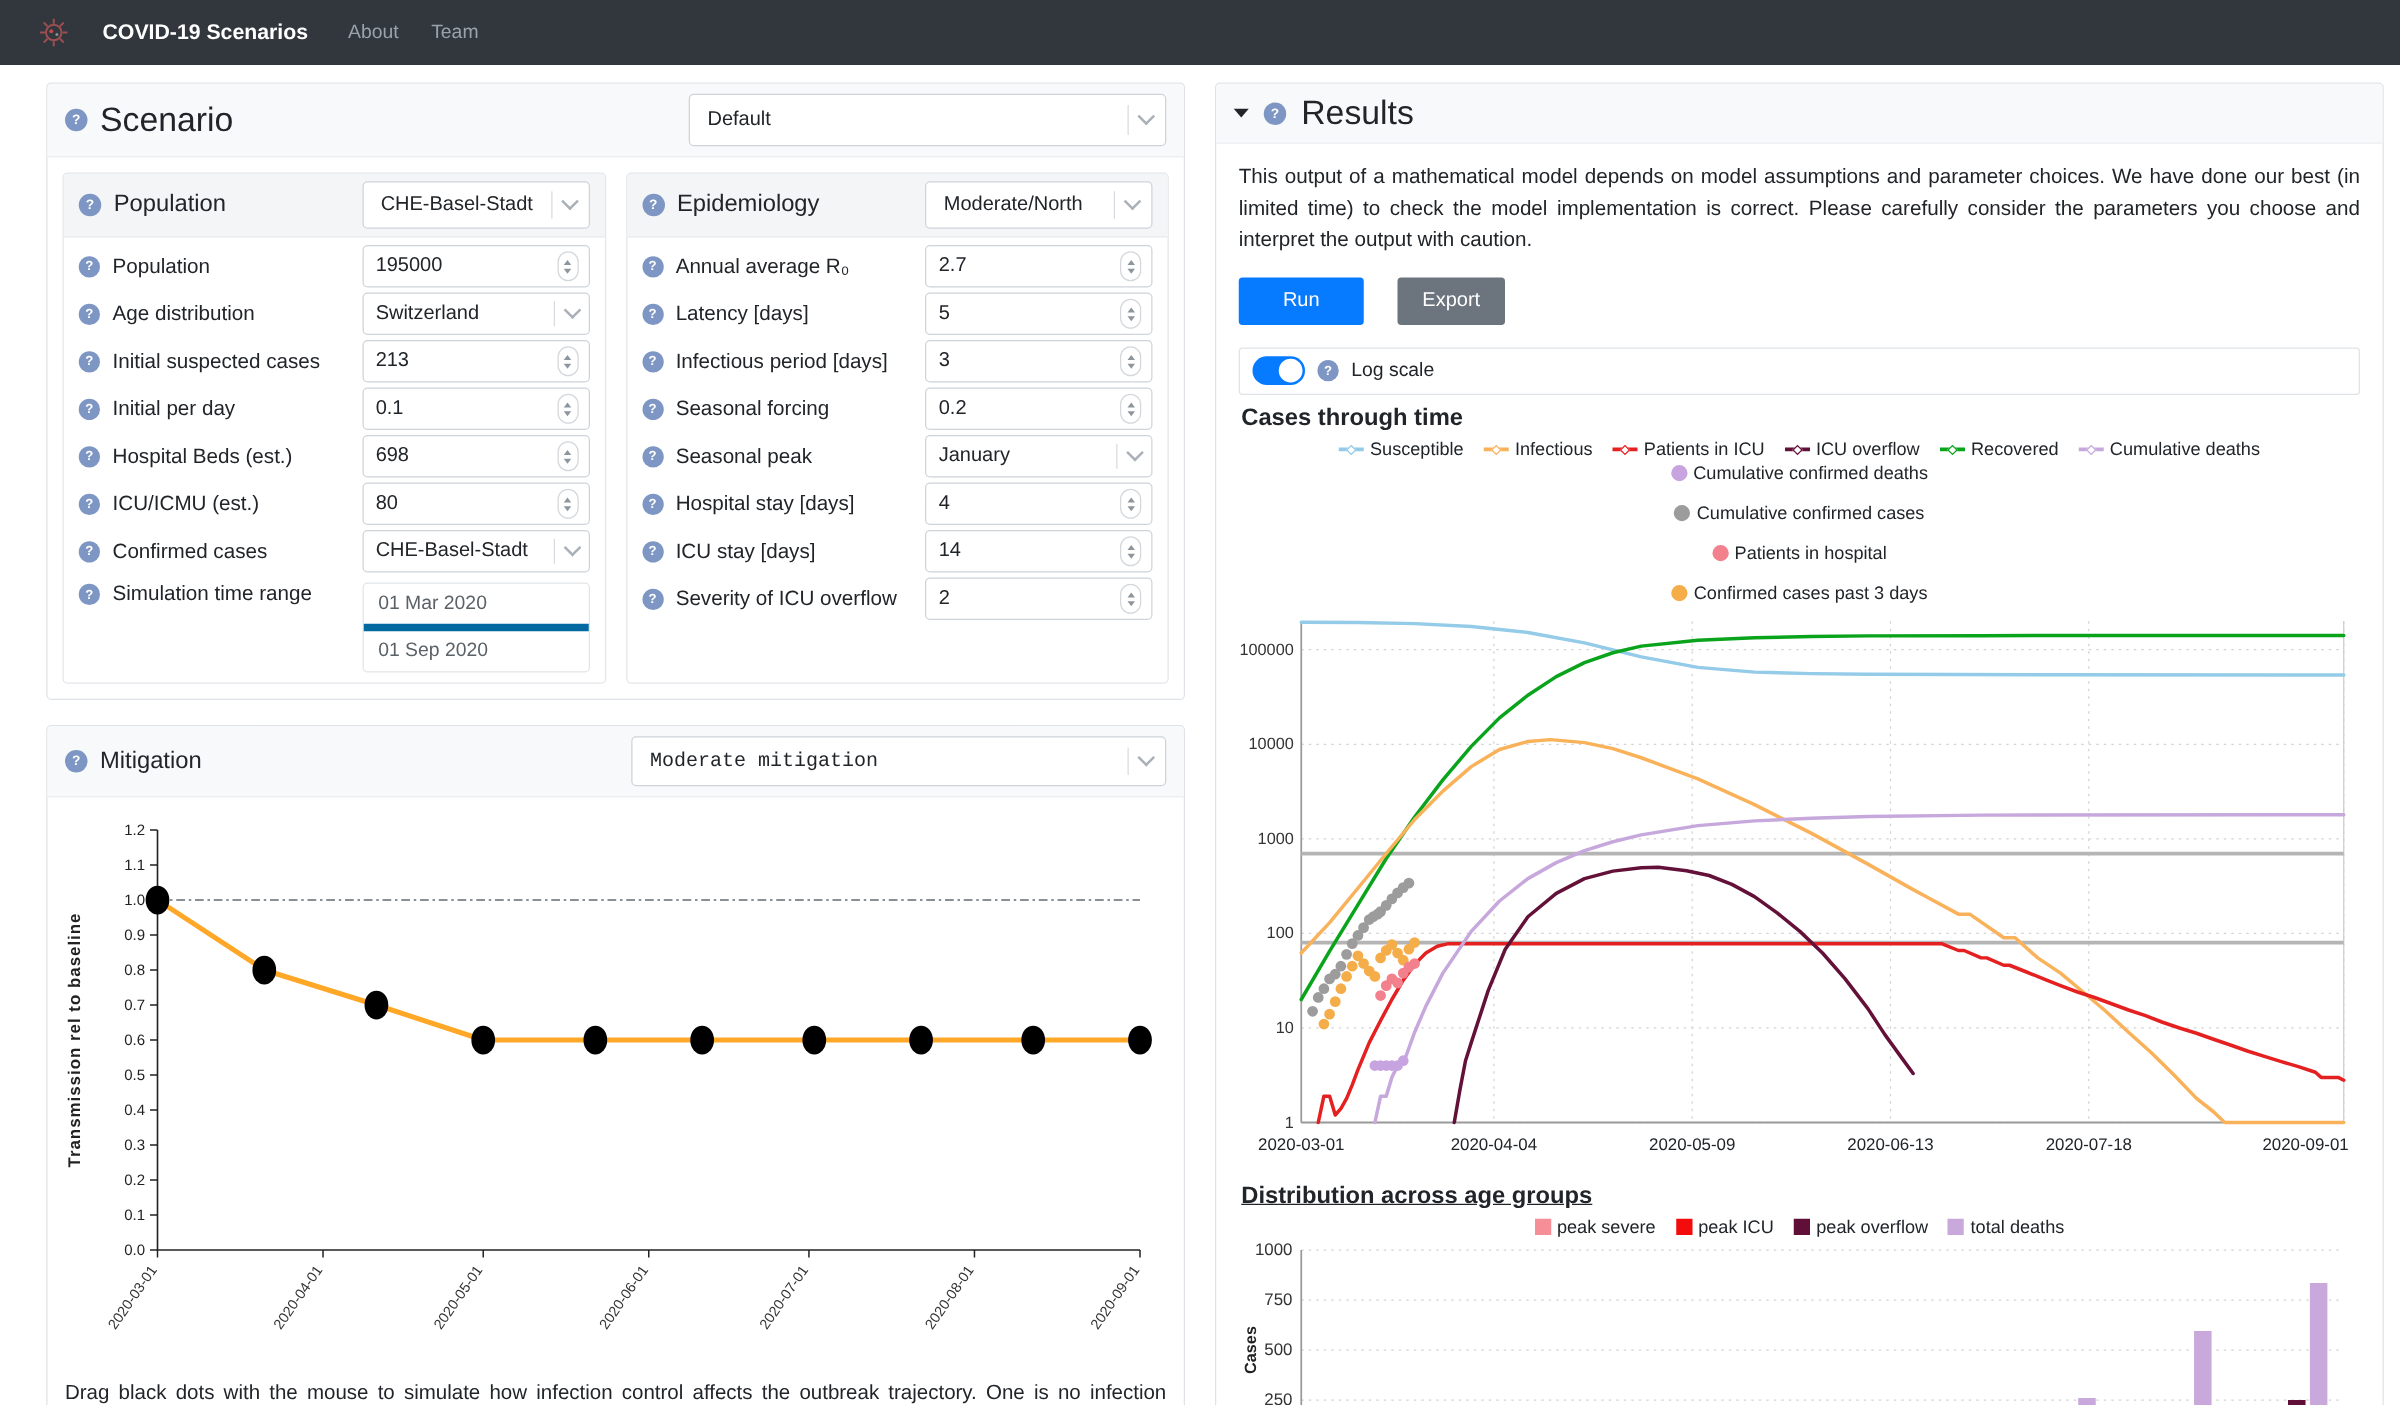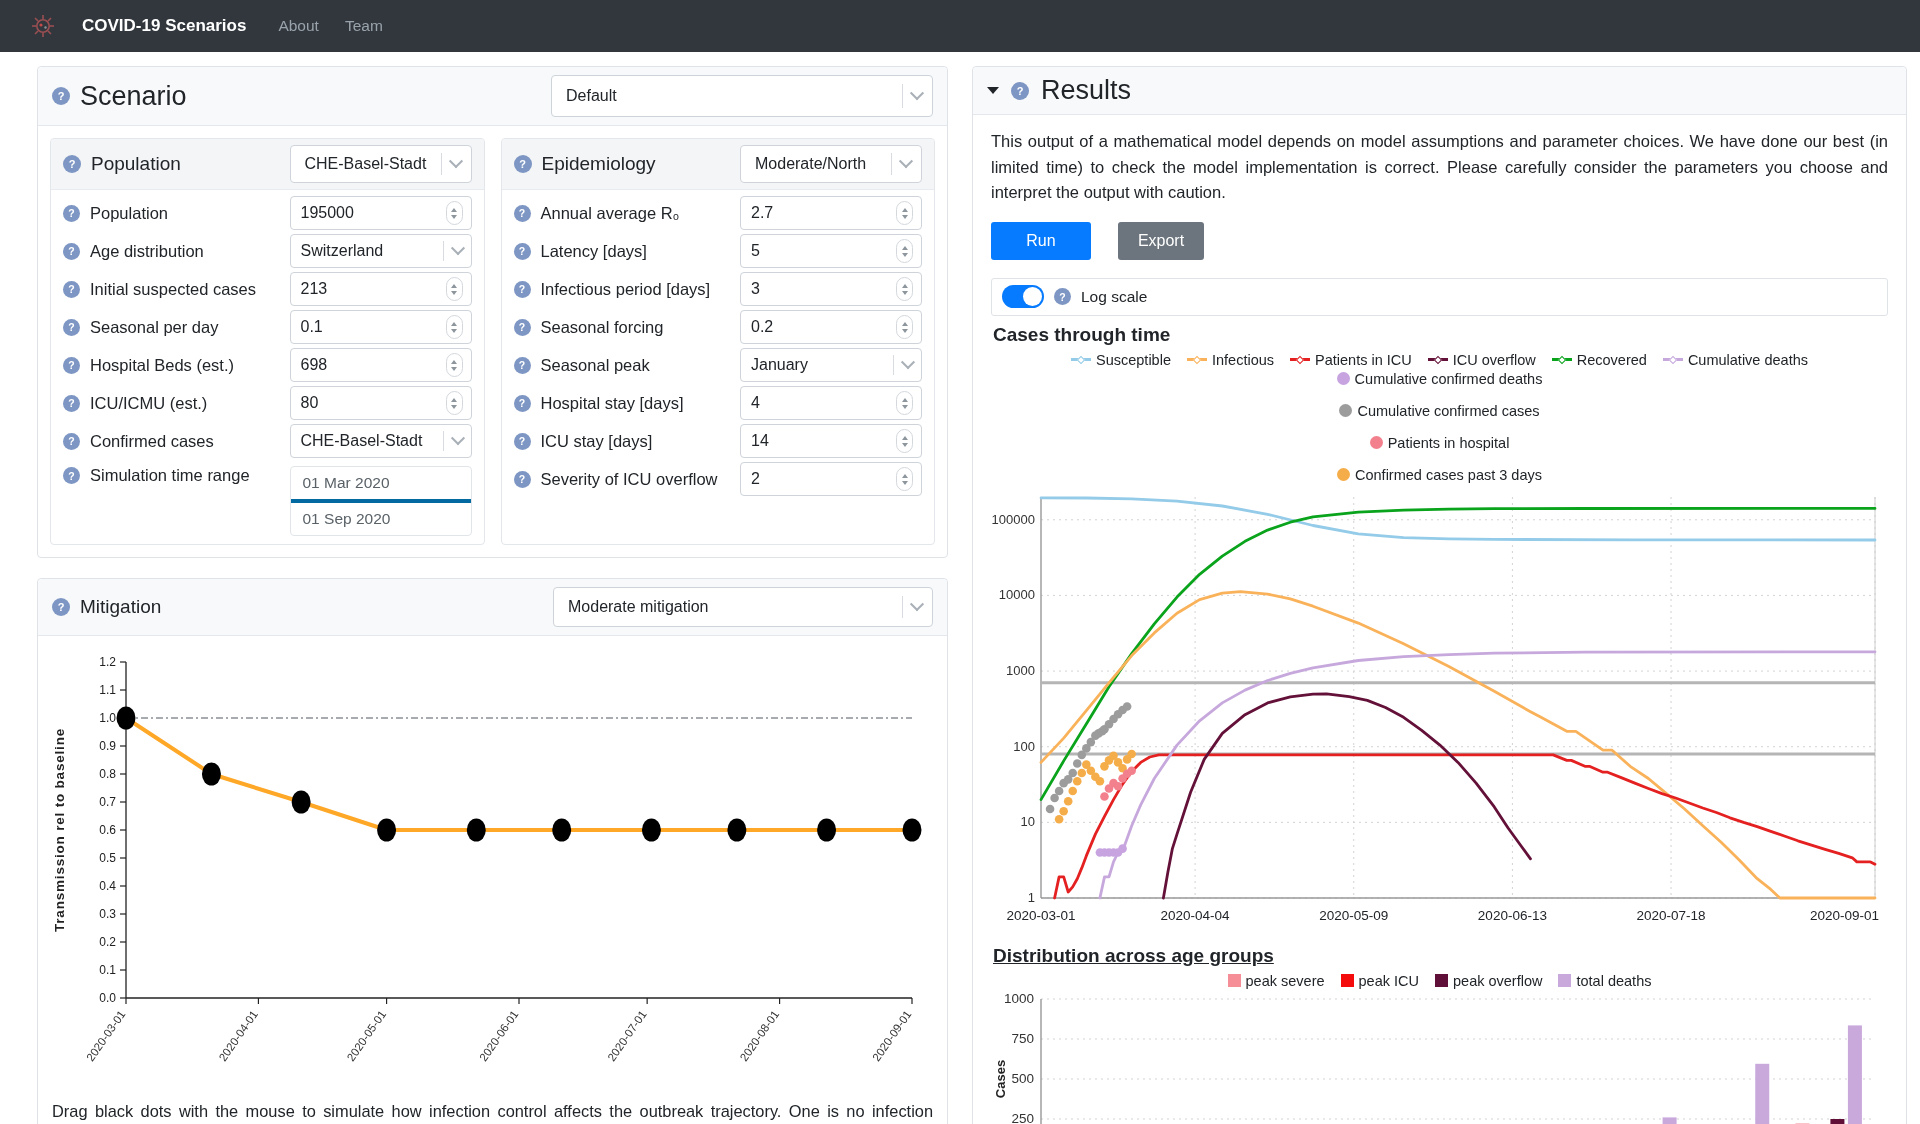--- a/index.html
+++ b/index.html
@@ -24,21 +24,21 @@
     font-weight:bold; display:inline-flex; align-items:center; justify-content:center; flex:0 0 auto; }
   .qicon.sm { width:17px; height:17px; font-size:10.5px; }
   
   .select { border:1px solid #ced4da; border-radius:4px; background:#fff; display:flex; align-items:center;
     height:42px; padding:0 10px 0 14px; font-size:16px; cursor:pointer; }
   .select .val { flex:1; white-space:nowrap; overflow:hidden; }
   .sel-div { width:1px; height:60%; background:#d8dce0; margin:0 9px 0 6px; }
   .chev { width:10px; height:10px; border-right:2px solid #a9b0b7; border-bottom:2px solid #a9b0b7;
     transform:rotate(45deg) translate(-2px,-2px); flex:0 0 auto; }
   .select.lg { width:382px; }
-  .select.md { width:380px; height:40px; }
+  .select.md { width:428px; height:40px;font-family:Liberation Mono, monospace; }
   .select.sm { width:182px; height:38px; }
   
   .pop-epi { display:flex; gap:16px; padding:12px; }
   .param-card { flex:1; border:1px solid #e3e6ea; border-radius:4px; overflow:hidden; }
   .param-head { background:#f4f5f7; border-bottom:1px solid #e7eaee; display:flex; align-items:center;
     justify-content:space-between; padding:6px 12px; min-height:50px; }
   .param-head .t { font-size:19px; font-weight:500; margin-left:10px; }
   .param-rows { padding:4px 0 6px; }
   .param-row { display:flex; align-items:center; justify-content:space-between; padding:2px 12px; min-height:38px; }
   .param-row.tall { align-items:flex-start; padding-top:6px; }
@@ -49,21 +49,21 @@
     padding:0 8px 0 10px; font-size:16px; background:#fff; }
   .input .val { flex:1; }
   .spinner { width:17px; height:24px; border:1px solid #d4d8dc; border-radius:9px; display:flex;
     flex-direction:column; align-items:center; justify-content:center; gap:3px; }
   .tri-up { width:0; height:0; border-left:3.5px solid transparent; border-right:3.5px solid transparent;
     border-bottom:4px solid #8d959d; }
   .tri-dn { width:0; height:0; border-left:3.5px solid transparent; border-right:3.5px solid transparent;
     border-top:4px solid #8d959d; }
   .dates { border:1px solid #e1e5e9; border-radius:4px; background:#fff; }
   .date-line { font-size:15.5px; color:#5a6268; padding:7px 12px; }
-  .date-line + .date-line { border-top:4px solid #0369a1; }
+  .date-line + .date-line { border-top:6px solid #0369a1; }
   .mitigation { margin-top:20px; }
   .mit-body { padding:4px 6px 0 6px; }
   .caption { font-size:16.4px; text-align:justify; padding:4px 8px 10px 8px; line-height:1.45; }
   
   .results-head { justify-content:flex-start; gap:12px; }
   .caret { width:0; height:0; border-left:6px solid transparent; border-right:6px solid transparent;
     border-top:7px solid #212529; }
   .results-body { padding:14px 18px 0 18px; }
   .disclaimer { font-size:16.5px; line-height:1.55; text-align:justify; }
   .btn-row { display:flex; gap:6px; margin:16px 0 18px; }
@@ -183,21 +183,21 @@
                     <span class="spinner">
                       <i class="tri-up"></i>
                       <i class="tri-dn"></i>
                     </span>
                   </div>
                 </div>
               </div>
               <div class="param-row">
                 <div class="lab-wrap">
                   <span class="qicon sm">?</span>
-                  <span class="plabel">Seasonal per day</span>
+                  <span class="plabel">Initial per day</span>
                 </div>
                 <div class="ctrl">
                   <div class="input">
                     <span class="val">0.1</span>
                     <span class="spinner">
                       <i class="tri-up"></i>
                       <i class="tri-dn"></i>
                     </span>
                   </div>
                 </div>

